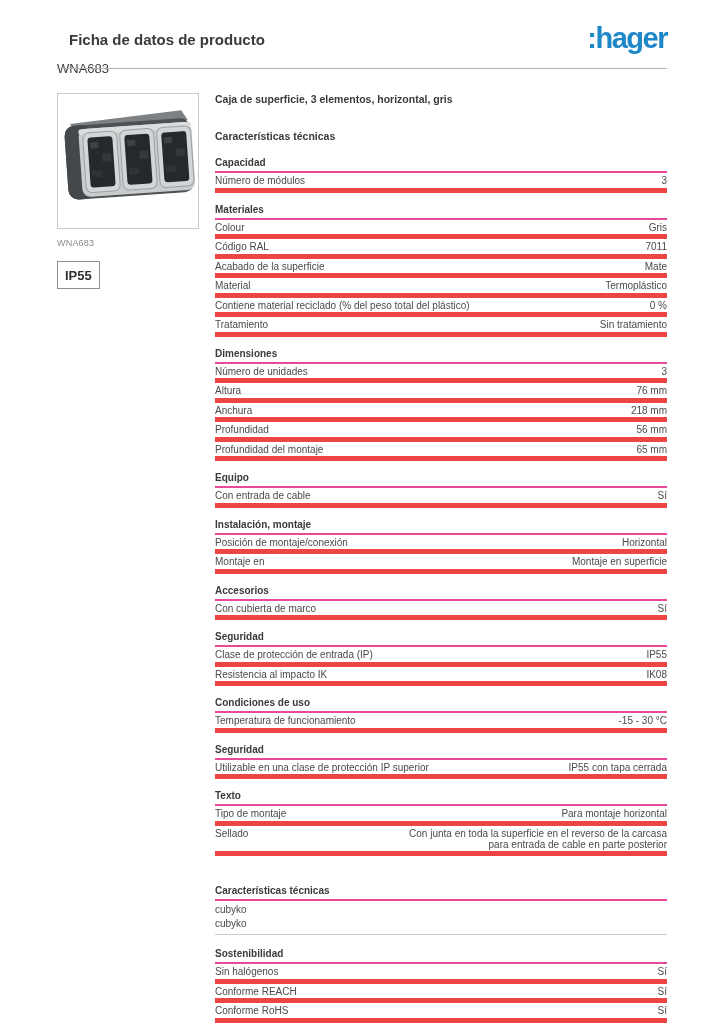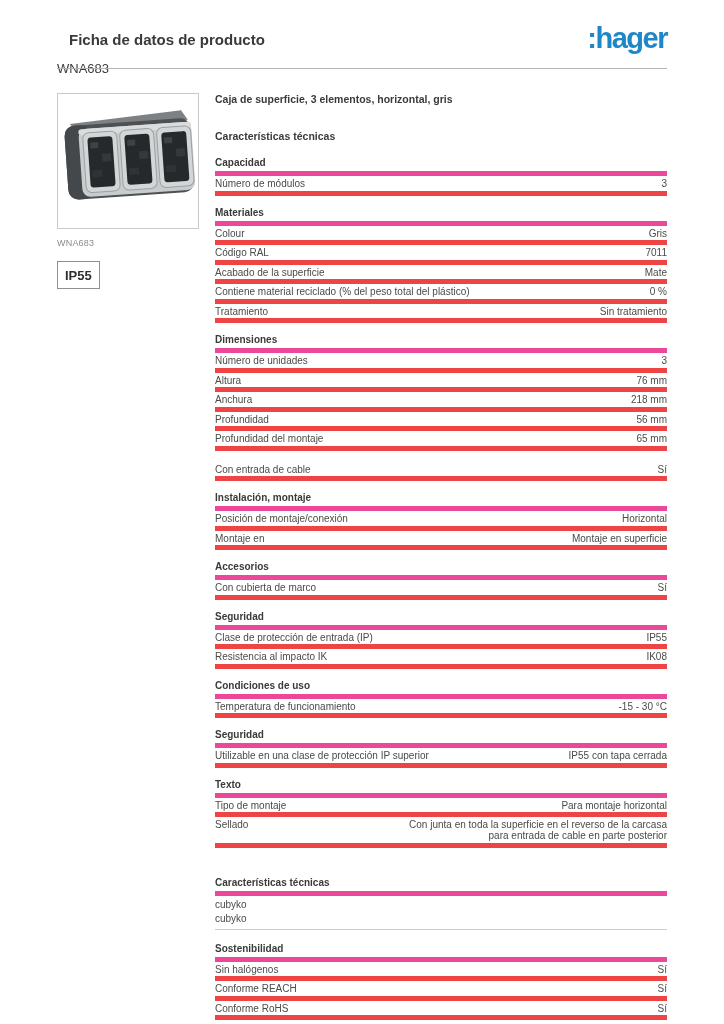--- a/index.html
+++ b/index.html
@@ -32,21 +32,21 @@
   .badge { display: inline-block; margin-top: 13px; border: 1px solid #8f8f8f;
            padding: 6px 7px 5px; font-size: 13px; font-weight: bold; color: #2f2f2f; background:#fff; }
 
   
   .description { font-size: 10.5px; font-weight: bold; color: #3a3a39; line-height: 13px; }
   .tech-heading { font-size: 10.5px; font-weight: bold; color: #3a3a39; margin-top: 24px; margin-bottom: 15px; }
 
   
   .spec-section { margin-bottom: 11px; }
   .sec-heading { font-size: 10px; font-weight: bold; color: #3a3a39; margin: 0;
-                 padding-bottom: 3px; border-bottom: 5px solid #ec4899; line-height: 11px; }
+                 padding-bottom: 3px; border-bottom: 2px solid #ec4899; line-height: 11px; }
   .spec-row { display: flex; justify-content: space-between; align-items: flex-start;
               font-size: 10px; line-height: 11px; color: #4a4a49;
               padding: 2px 0 1.5px; border-bottom: 5px solid #ef4444; }
   .row-label { text-align: left; padding-right: 12px; }
   .row-value { text-align: right; max-width: 58%; margin-left: auto; }
 
   
   .family-block { margin-top: 29px; margin-bottom: 13px; }
   .family-lines { border-bottom: 1px solid #cdcdcd; padding: 2px 0 3px; }
   .family-line { font-size: 10px; line-height: 12px; color: #4a4a49; padding: 1px 0; }
@@ -140,20 +140,24 @@
   <div class="spec-row">
     <span class="row-label">Código RAL</span>
     <span class="row-value">7011</span>
   </div>
 
   <div class="spec-row">
     <span class="row-label">Acabado de la superficie</span>
     <span class="row-value">Mate</span>
   </div>
 
+  <div class="spec-row">
+    <span class="row-label">Material</span>
+    <span class="row-value">Termoplástico</span>
+  </div>
 
   <div class="spec-row">
     <span class="row-label">Contiene material reciclado (% del peso total del plástico)</span>
     <span class="row-value">0 %</span>
   </div>
 
   <div class="spec-row">
     <span class="row-label">Tratamiento</span>
     <span class="row-value">Sin tratamiento</span>
   </div>
@@ -184,20 +188,21 @@
   </div>
 
   <div class="spec-row">
     <span class="row-label">Profundidad del montaje</span>
     <span class="row-value">65 mm</span>
   </div>
 </div>
   </section>
 
   <section class="spec-section">
+    <h3 class="sec-heading">Equipo</h3>
     <div class="rows">
   <div class="spec-row">
     <span class="row-label">Con entrada de cable</span>
     <span class="row-value">Sí</span>
   </div>
 </div>
   </section>
 
   <section class="spec-section">
     <h3 class="sec-heading">Instalación, montaje</h3>

